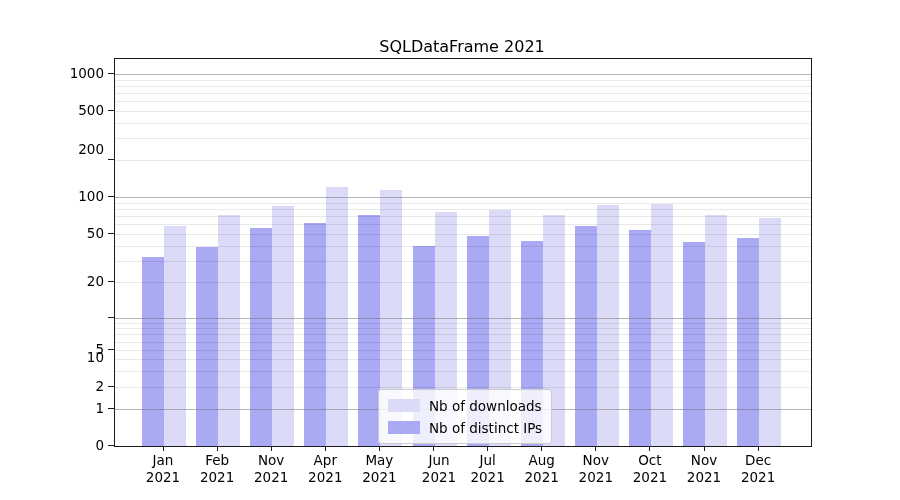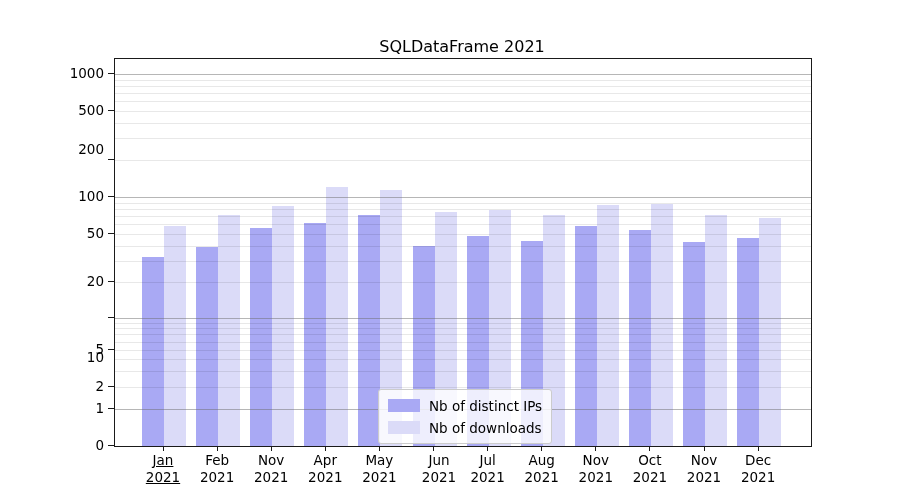--- a/index.html
+++ b/index.html
@@ -97,26 +97,26 @@
         <div class="gridline" style="top: 34.0392px; background: rgba(0, 0, 0, 0.09);"></div>
         <div class="gridline" style="top: 26.9113px; background: rgba(0, 0, 0, 0.09);"></div>
         <div class="gridline" style="top: 20.6241px; background: rgba(0, 0, 0, 0.09);"></div>
         <div class="gridline" style="top: 350px; background: rgba(110, 110, 110, 0.5);"></div>
         <div class="gridline" style="top: 259px; background: rgba(110, 110, 110, 0.5);"></div>
         <div class="gridline" style="top: 138px; background: rgba(110, 110, 110, 0.5);"></div>
         <div class="gridline" style="top: 15px; background: rgba(110, 110, 110, 0.5);"></div>
       </div>
     <div id="legend">
       <div class="legend-row">
+        <span class="swatch" id="sw1" style="background: rgb(219, 219, 248);"></span>
+        <span class="legend-label">Nb of downloads</span>
+      </div>
+      <div class="legend-row">
         <span class="swatch" id="sw0" style="background: rgb(169, 169, 244);"></span>
         <span class="legend-label">Nb of distinct IPs</span>
-      </div>
-      <div class="legend-row">
-        <span class="swatch" id="sw1" style="background: rgb(219, 219, 248);"></span>
-        <span class="legend-label">Nb of downloads</span>
       </div>
     </div>
   </div>
 
   <div id="yaxis">
       <div class="ytick-label" style="top: 64px;">1000</div>
       <div class="ytick-mark" style="top: 72.5px;"></div>
       <div class="ytick-label" style="top: 101px;">500</div>
       <div class="ytick-mark" style="top: 109.5px;"></div>
       <div class="ytick-label" style="top: 140px;">200</div>
@@ -133,21 +133,21 @@
       <div class="ytick-mark" style="top: 348.5px;"></div>
       <div class="ytick-label" style="top: 377px;">2</div>
       <div class="ytick-mark" style="top: 385.5px;"></div>
       <div class="ytick-label" style="top: 399px;">1</div>
       <div class="ytick-mark" style="top: 407.5px;"></div>
       <div class="ytick-label" style="top: 436px;">0</div>
       <div class="ytick-mark" style="top: 444.5px;"></div>
     </div>
   <div id="xaxis">
       <div class="xtick-mark" style="left: 162.5px;"></div>
-      <div class="xtick-label" style="left: 131px; text-decoration: underline;">Jan
+      <div class="xtick-label" style="left: 131px;">Jan
 2021</div>
       <div class="xtick-mark" style="left: 216.6px;"></div>
       <div class="xtick-label" style="left: 185.1px;">Feb
 2021</div>
       <div class="xtick-mark" style="left: 270.7px;"></div>
       <div class="xtick-label" style="left: 239.2px;">Nov
 2021</div>
       <div class="xtick-mark" style="left: 324.8px;"></div>
       <div class="xtick-label" style="left: 293.3px;">Apr
 2021</div>

